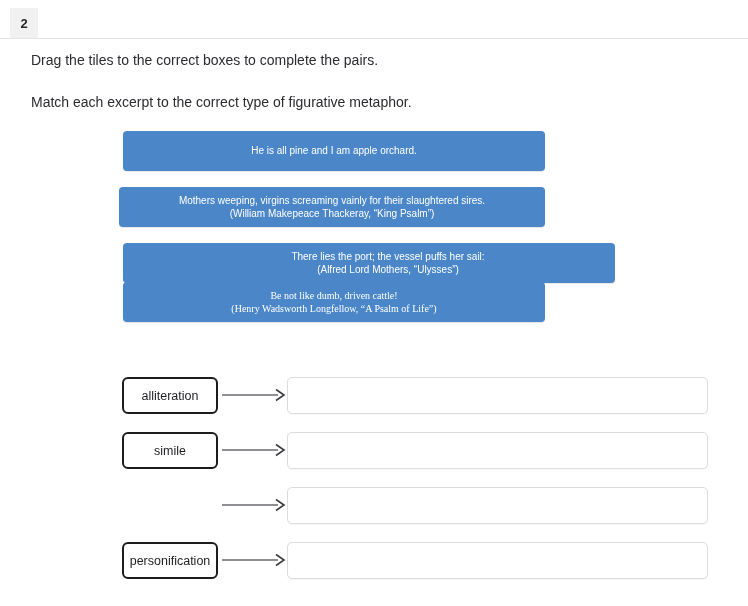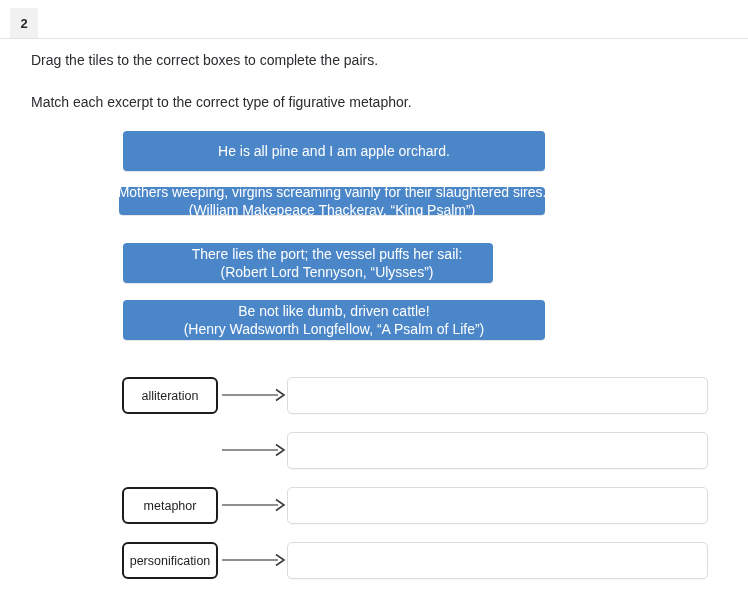--- a/index.html
+++ b/index.html
@@ -62,38 +62,38 @@
     position: absolute;
     left: 0;
     top: 131px;
     width: 748px;
   }
   .tile {
     position: absolute;
     background: #4a86c8;
     border-radius: 4px;
     color: #ffffff;
-    font-size: 14px;
+    font-size: 10px;
     line-height: 1.32;
     text-align: center;
     display: flex;
     flex-direction: column;
     align-items: center;
     justify-content: center;
     box-sizing: border-box;
     padding: 3px 6px;
     box-shadow: 0 1px 1px rgba(0,0,0,0.10);
     cursor: move;
   }
   .tile-line { display: block; white-space: nowrap; }
 
   .tile-0 { left: 123px; top: 0px;   width: 422px; height: 40px; }
-  .tile-1 { left: 119px; top: 56px;  width: 426px; height: 28px; }
-  .tile-2 { left: 123px; top: 112px; width: 370px; height: 40px; padding-left: 44px; }
-  .tile-3 { left: 123px; top: 169px; width: 422px; height: 40px; }
+  .tile-1 { left: 119px; top: 56px;  width: 426px; height: 40px; }
+  .tile-2 { left: 123px; top: 112px; width: 492px; height: 40px; padding-left: 44px; }
+  .tile-3 { left: 123px; top: 151px; width: 422px; height: 40px; font-family: Liberation Serif, serif; }
 
   
   .rows {
     position: absolute;
     left: 0;
     top: 377px;
     width: 748px;
   }
   .row {
     position: absolute;
@@ -165,21 +165,21 @@
     <span class="tile-line">He is all pine and I am apple orchard.</span>
   </div>
 
   <div class="tile tile-1">
     <span class="tile-line">Mothers weeping, virgins screaming vainly for their slaughtered sires.</span>
     <span class="tile-line">(William Makepeace Thackeray, “King Psalm”)</span>
   </div>
 
   <div class="tile tile-2">
     <span class="tile-line">There lies the port; the vessel puffs her sail:</span>
-    <span class="tile-line">(Robert Lord Tennyson, “Ulysses”)</span>
+    <span class="tile-line">(Alfred Lord Mothers, “Ulysses”)</span>
   </div>
 
   <div class="tile tile-3">
     <span class="tile-line">Be not like dumb, driven cattle!</span>
     <span class="tile-line">(Henry Wadsworth Longfellow, “A Psalm of Life”)</span>
   </div>
 
 </div>
 
 <div class="rows">
@@ -193,35 +193,35 @@
         <line x1="0" y1="7" x2="56" y2="7" stroke="#6b6b70" stroke-width="1.4"></line>
         <polyline points="54,1.5 62,7 54,12.5" fill="none" stroke="#3c3c40" stroke-width="1.6"></polyline>
       </svg>
     </span>
     <div class="drop-zone">
       <span></span>
     </div>
   </div>
 
   <div class="row row-1">
+    <div class="term-box">
+      <span>simile</span>
+    </div>
     <span class="arrow">
       <svg width="64" height="14" viewBox="0 0 64 14">
         <line x1="0" y1="7" x2="56" y2="7" stroke="#6b6b70" stroke-width="1.4"></line>
         <polyline points="54,1.5 62,7 54,12.5" fill="none" stroke="#3c3c40" stroke-width="1.6"></polyline>
       </svg>
     </span>
     <div class="drop-zone">
       <span></span>
     </div>
   </div>
 
   <div class="row row-2">
-    <div class="term-box">
-      <span>metaphor</span>
-    </div>
     <span class="arrow">
       <svg width="64" height="14" viewBox="0 0 64 14">
         <line x1="0" y1="7" x2="56" y2="7" stroke="#6b6b70" stroke-width="1.4"></line>
         <polyline points="54,1.5 62,7 54,12.5" fill="none" stroke="#3c3c40" stroke-width="1.6"></polyline>
       </svg>
     </span>
     <div class="drop-zone">
       <span></span>
     </div>
   </div>

